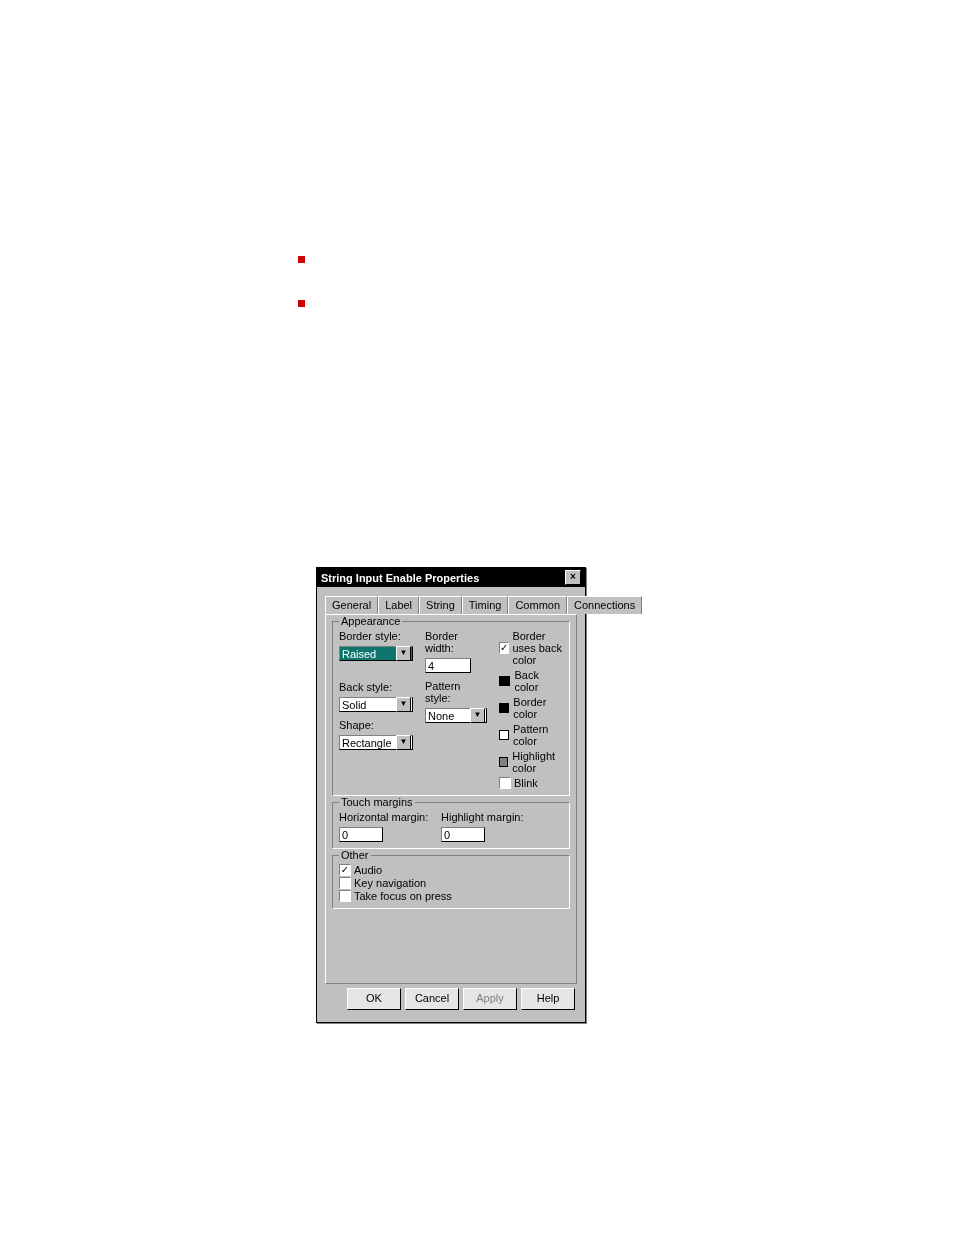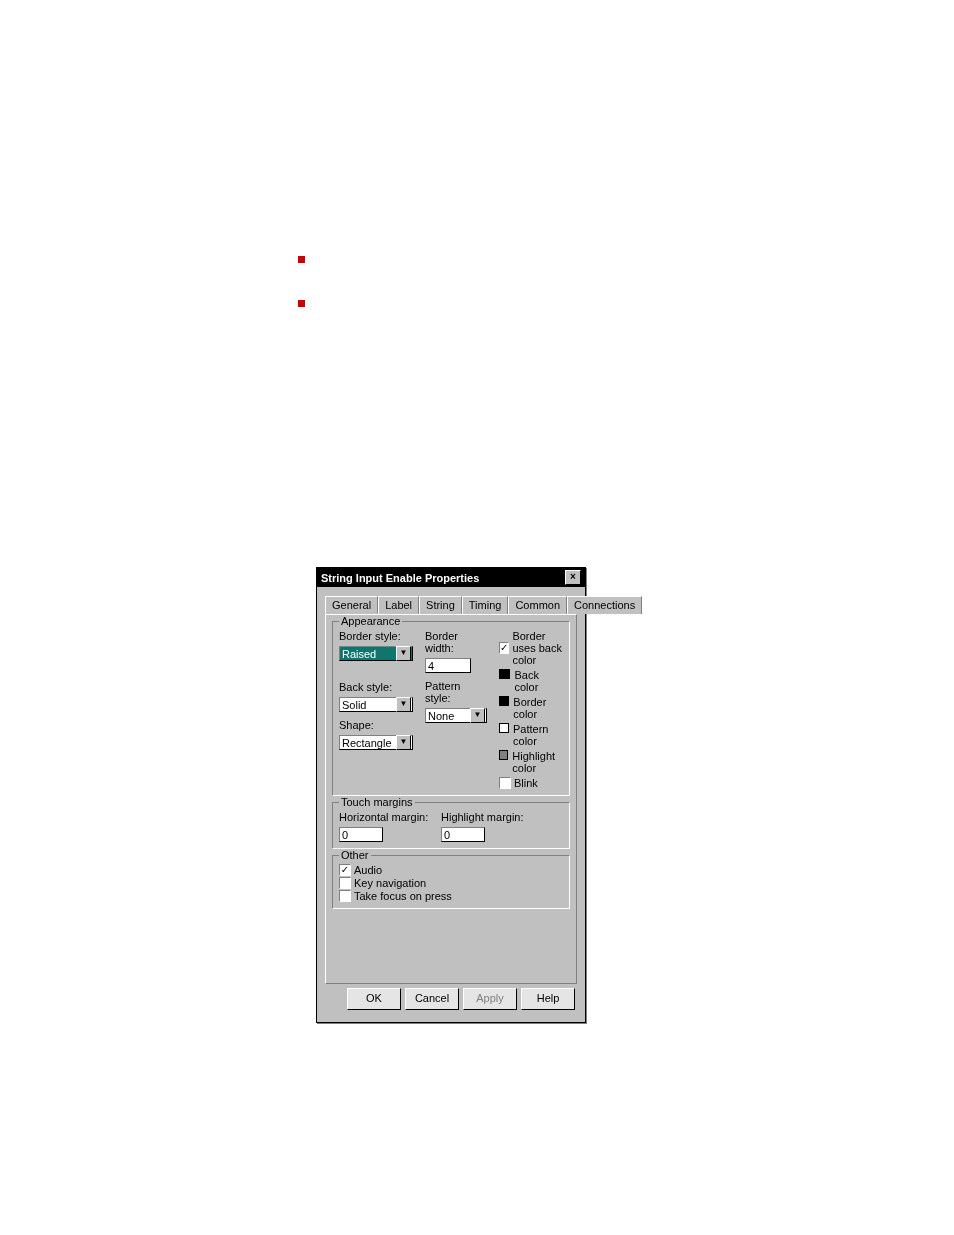--- a/index.html
+++ b/index.html
@@ -17,21 +17,21 @@
   .lbl{font-size:11px;margin-bottom:1px;}
   .combo,.txt{border:1px solid #000;border-top-color:#808080;border-left-color:#808080;background:#fff;font-size:11px;height:15px;box-sizing:border-box;padding:0 2px;display:flex;align-items:center;justify-content:space-between;}
   .combo.sel{background:#0f766e;color:#fff;}
   .combo .arrow{width:13px;height:13px;background:#c0c0c0;border:1px solid #000;border-top-color:#fff;border-left-color:#fff;font-size:8px;line-height:11px;text-align:center;color:#000;margin:-1px -1px -1px 0;}
   .txt{justify-content:flex-start;}
   .row{display:flex;gap:12px;}
   .col{display:flex;flex-direction:column;gap:3px;}
   .chk{display:flex;align-items:center;gap:3px;font-size:11px;}
   .chkbox{width:12px;height:12px;border:1px solid #808080;border-right-color:#fff;border-bottom-color:#fff;background:#fff;font-size:10px;line-height:10px;text-align:center;box-sizing:border-box;}
   .swatch{width:12px;height:10px;border:1px solid #000;box-sizing:border-box;}
-  .swatchrow{display:flex;gap:4px;font-size:11px;}
+  .swatchrow{display:flex;align-items:center;gap:4px;font-size:11px;}
   .btnrow{display:flex;justify-content:flex-end;gap:4px;padding:4px 2px;}
   .btn{width:52px;height:20px;border:1px solid #000;border-top-color:#fff;border-left-color:#fff;background:#e5e5e5;font-size:11px;text-align:center;line-height:18px;}
   .btn.disabled{color:#808080;}
   .stack{display:flex;flex-direction:column;gap:1px;}
 </style>
 </head>
 <body>
 
 <span class="bullet" style="position:absolute;left:298px;top:256px;"></span>
 <span class="bullet" style="position:absolute;left:298px;top:300px;"></span>

